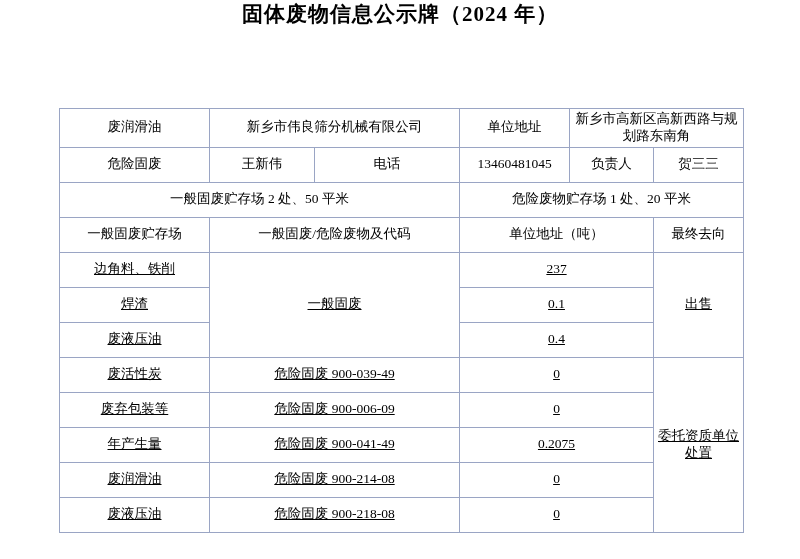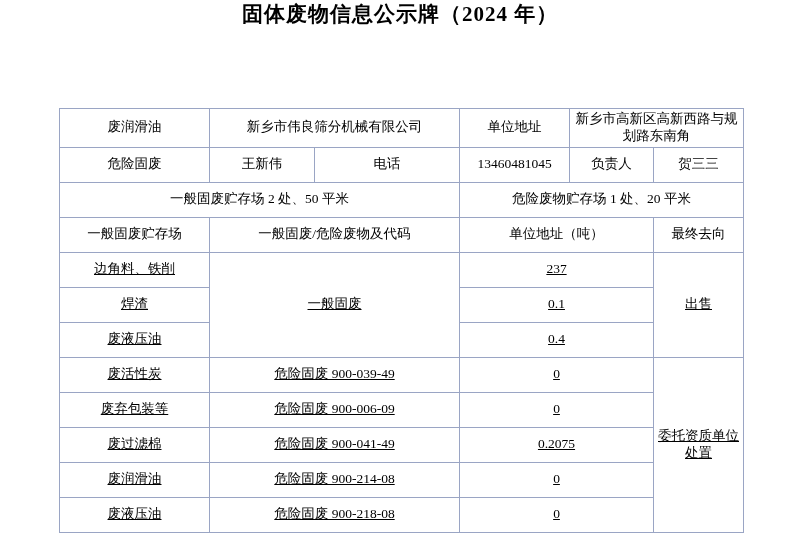--- a/index.html
+++ b/index.html
@@ -135,21 +135,21 @@
           <td class="tall blue nowrap" colspan="2">危险固废  900-039-49</td>
           <td class="tall" colspan="2">0</td>
           <td class="tall blue-link" rowspan="5">委托资质单位处置</td>
         </tr>
         <tr>
           <td class="tall">废弃包装等</td>
           <td class="tall blue nowrap" colspan="2">危险固废  900-006-09</td>
           <td class="tall" colspan="2">0</td>
         </tr>
         <tr>
-          <td class="tall">废过滤棉</td>
+          <td class="tall">年产生量</td>
           <td class="tall blue nowrap" colspan="2">危险固废  900-041-49</td>
           <td class="tall" colspan="2">0.2075</td>
         </tr>
         <tr>
           <td class="tall">废润滑油</td>
           <td class="tall blue nowrap" colspan="2">危险固废  900-214-08</td>
           <td class="tall" colspan="2">0</td>
         </tr>
         <tr>
           <td class="tall">废液压油</td>

